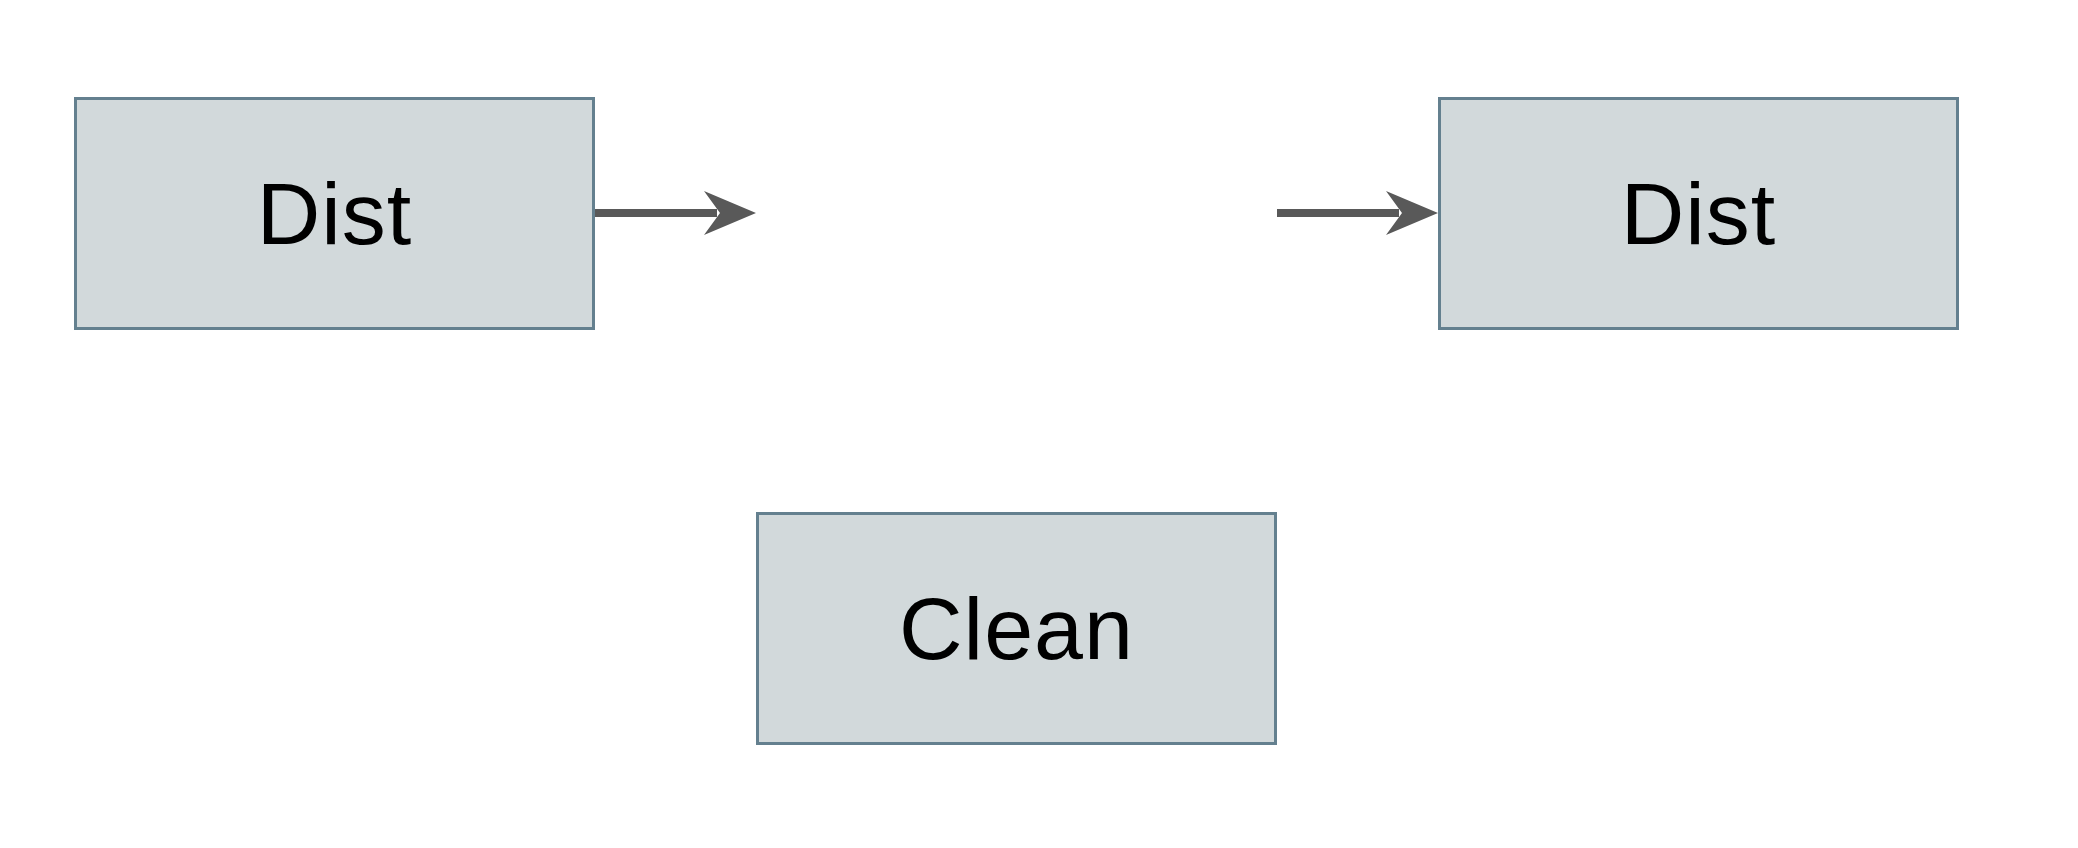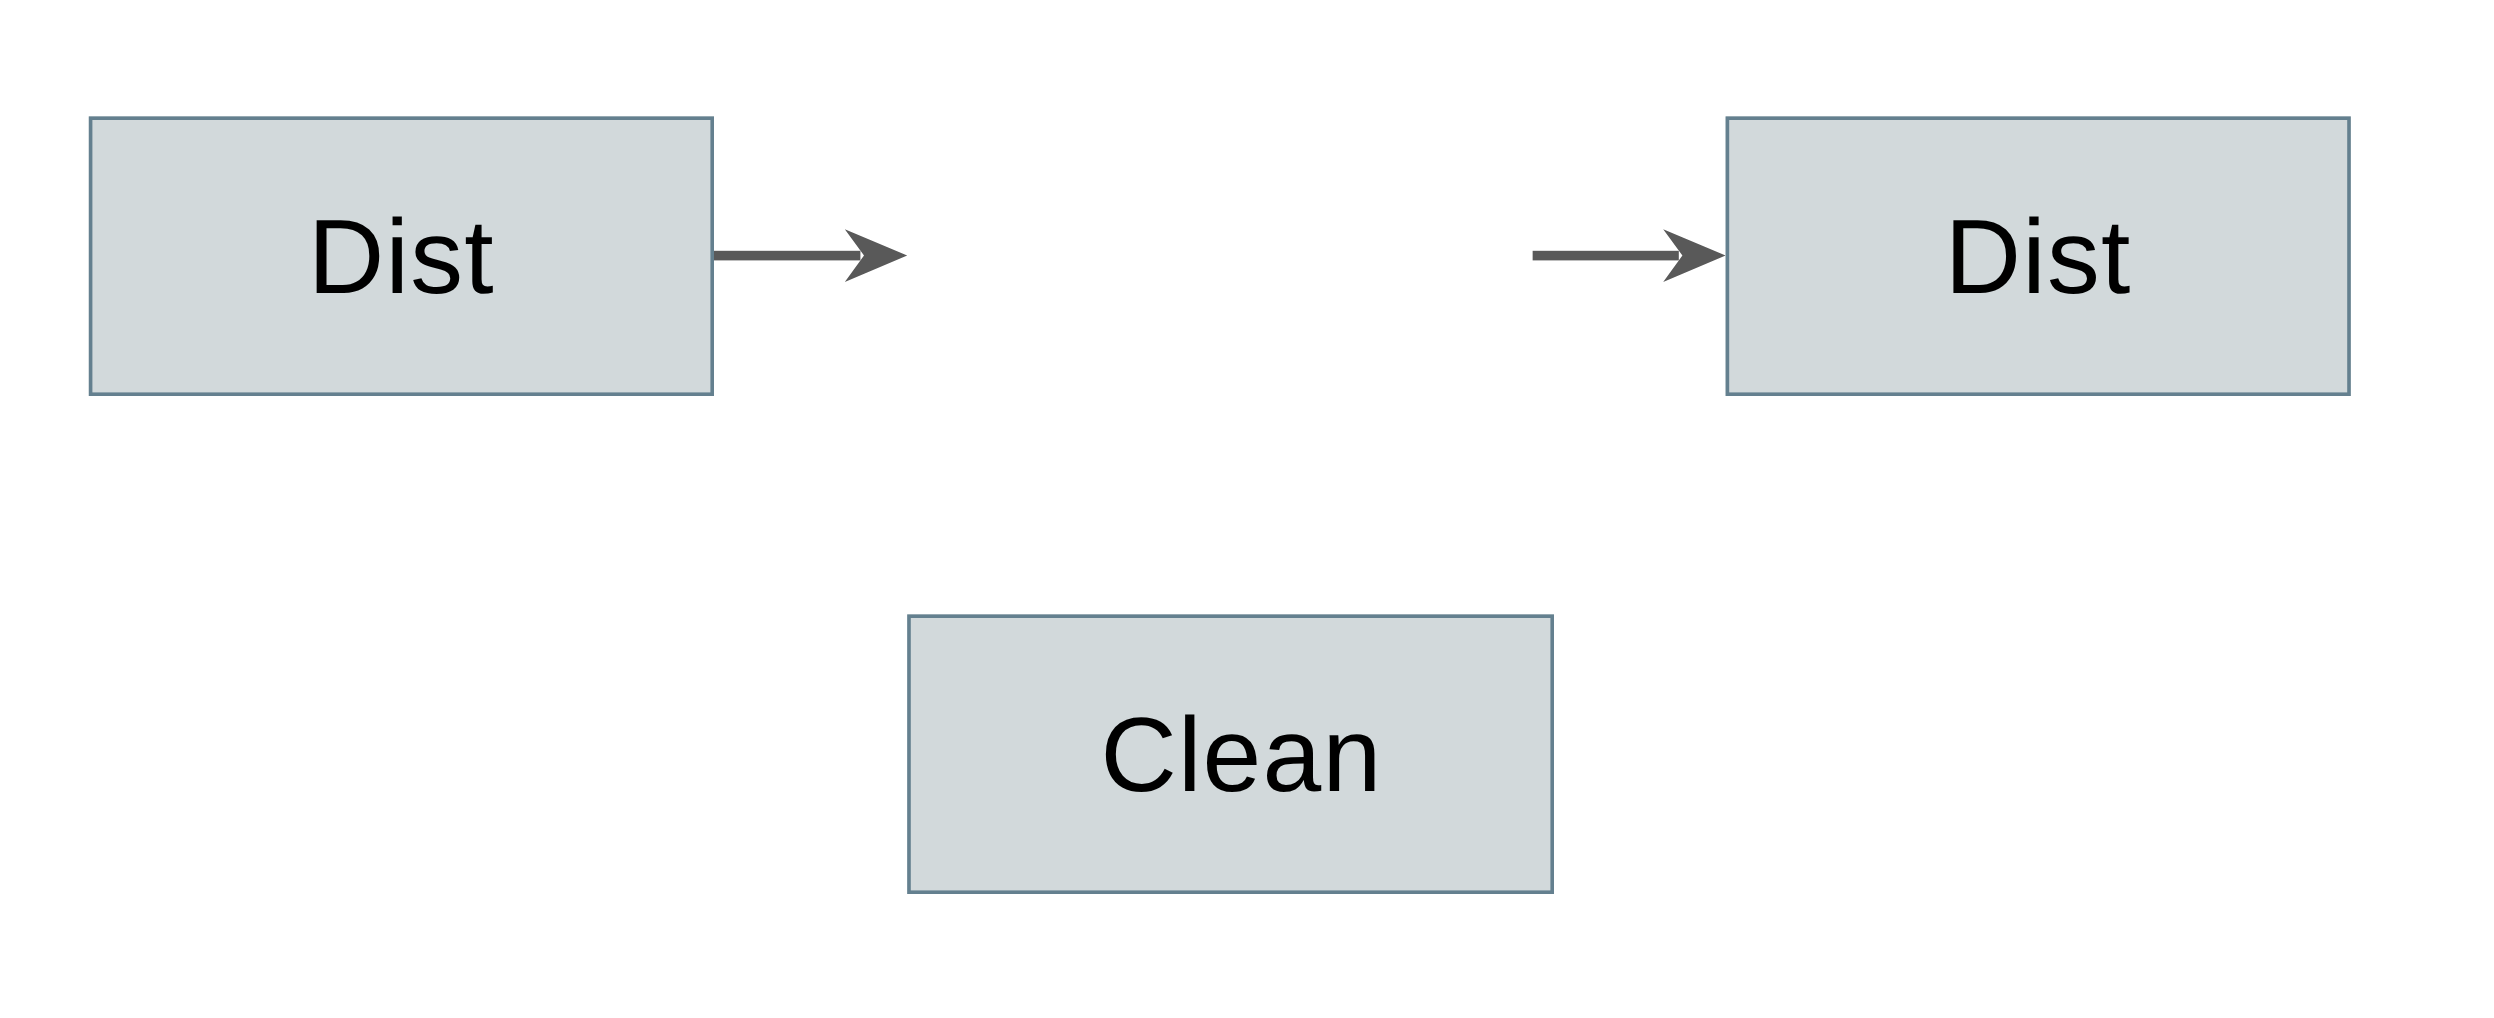--- a/index.html
+++ b/index.html
@@ -28,21 +28,21 @@
   .node-label {
     font-size: 88px;
     line-height: 1;
     color: var(--text, #000000);
     letter-spacing: 1px;
     user-select: none;
   }
   .node-dist    { left: 74px;   top: 97px; }
   .node-compile { left: 756px;  top: 97px; }
   .node-init    { left: 1438px; top: 97px; }
-  .node-clean   { left: 756px;  top: 512px; padding-left: 18px; }
+  .node-clean   { left: 756px;  top: 512px; }
   .edge {
     position: absolute;
     width: 161px;
     height: 60px;
     top: 183px;
   }
   .edge-1 { left: 595px; }
   .edge-2 { left: 1277px; }
 </style>
 </head>

